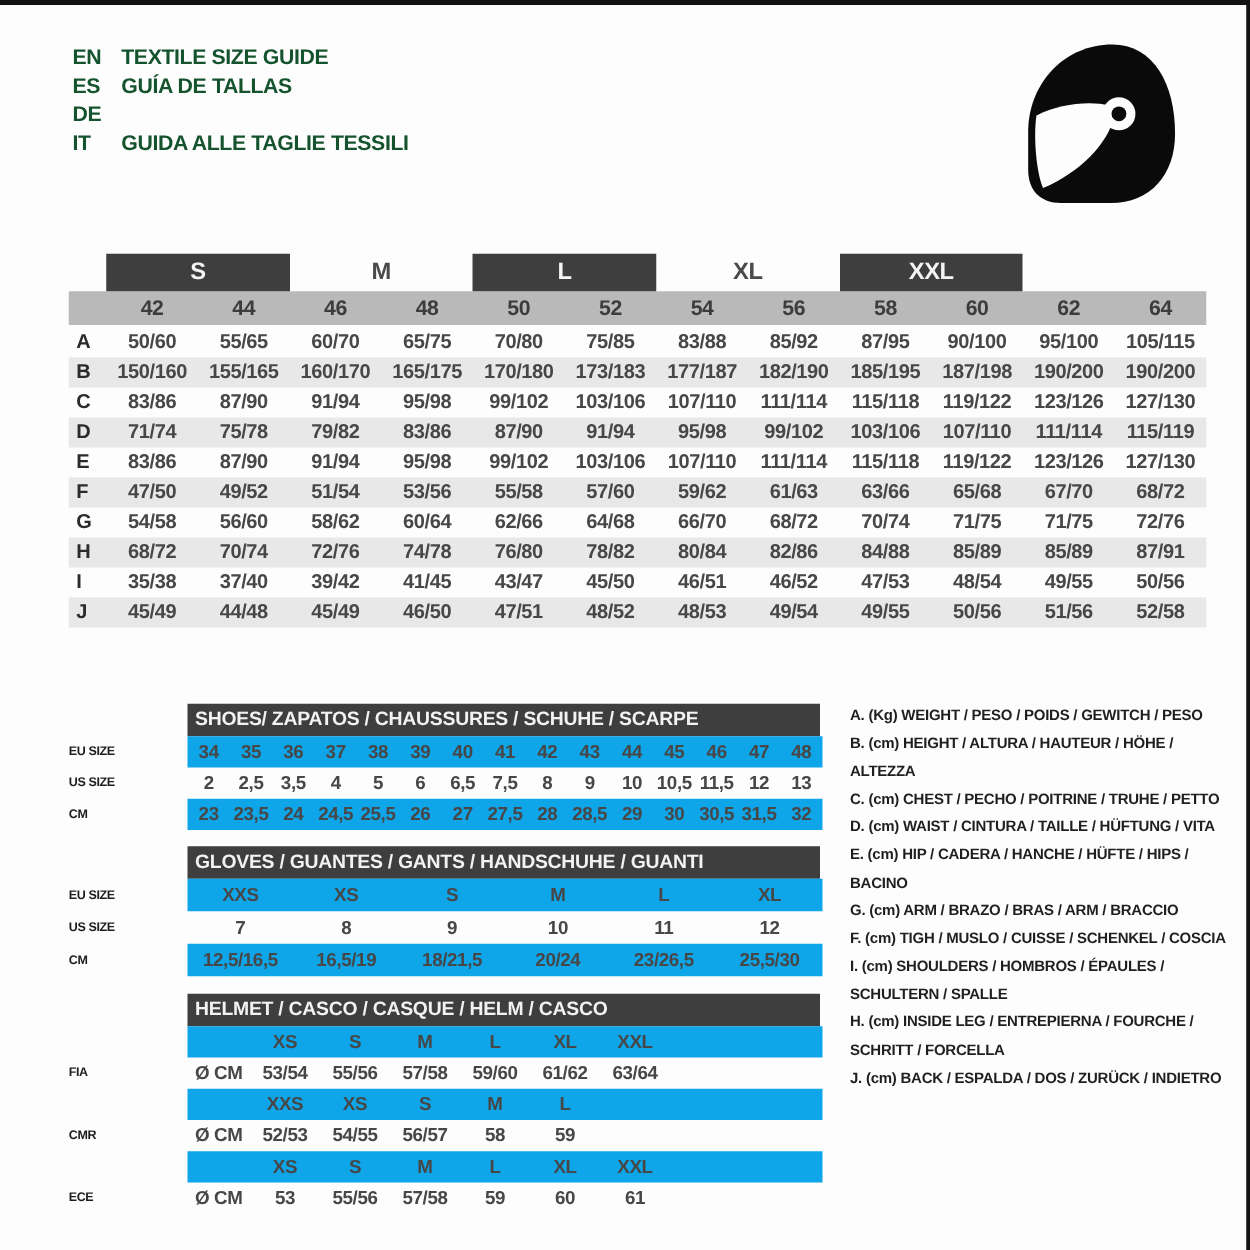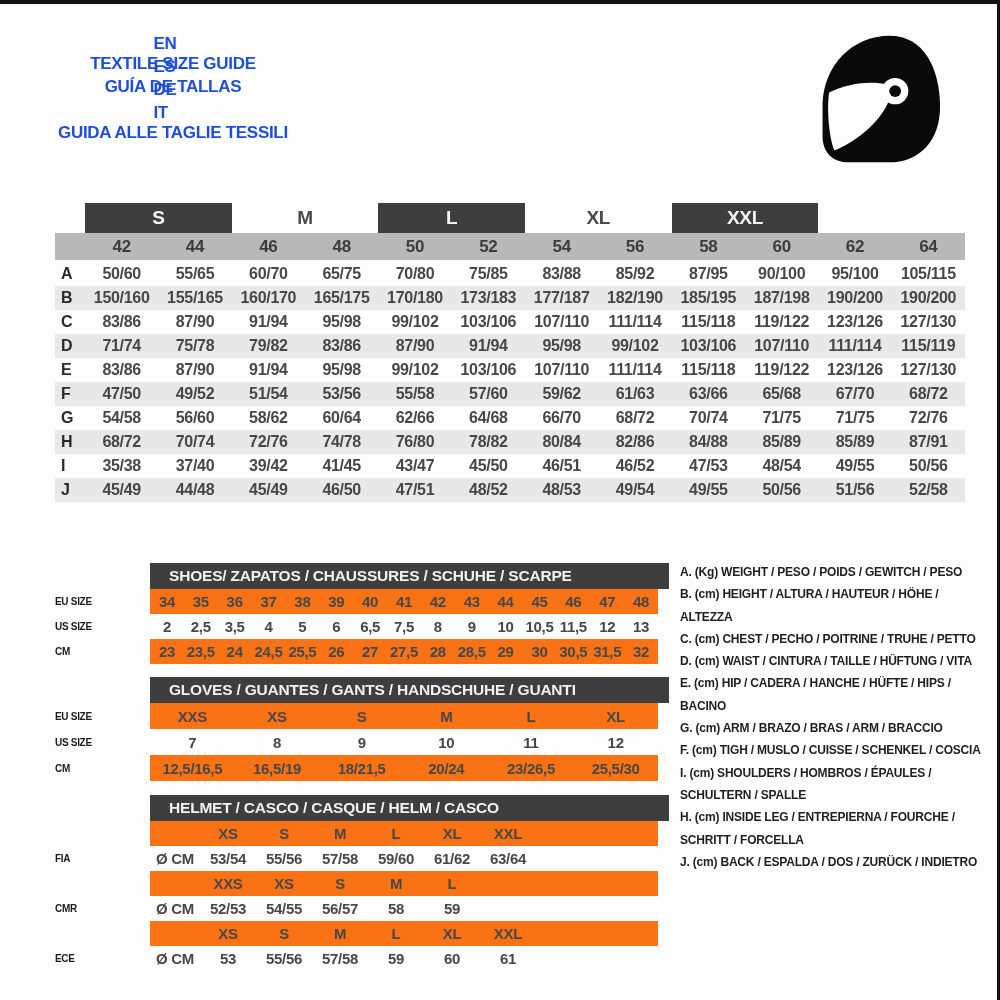--- a/index.html
+++ b/index.html
@@ -7,21 +7,21 @@
     position:relative;width:1000px;height:1000px;background:#fdfdfd;
     font-family:"Liberation Sans","DejaVu Sans",sans-serif;font-weight:bold;
     color:#3f3f3f;overflow:hidden;letter-spacing:-0.3px;
   }
   
   .border-top{position:absolute;top:0;left:0;width:1000px;height:4px;background:#121212;}
   .border-right{position:absolute;top:0;right:0;width:3px;height:1000px;background:#121212;}
 
   
   .lang-block{position:absolute;left:58px;top:34px;}
-  .lang-row{display:flex;height:23px;align-items:center;color:#1d4ed8;font-size:17px;flex-direction:column;}
+  .lang-row{display:flex;height:23px;align-items:center;color:#14532d;font-size:17px;}
   .lang-code{width:39px;}
   .lang-title{white-space:nowrap;}
 
   
   .helmet{position:absolute;left:812px;top:30px;width:132px;height:138px;}
 
   
   .tt{position:absolute;left:55px;top:203px;width:910px;}
   .tt-row{display:grid;grid-template-columns:30px repeat(12,1fr);align-items:center;}
   .tt-bars{height:30px;}
@@ -32,27 +32,27 @@
   .tt-nums .cell{font-size:17px;color:#3c3c3c;}
   .tt-body{margin-top:2px;}
   .trow{display:grid;grid-template-columns:30px repeat(12,1fr);align-items:center;height:24px;}
   .trow.striped{background:#e8e8e8;}
   .cell{text-align:center;font-size:16px;color:#474747;white-space:nowrap;}
   .cell.lbl{text-align:left;padding-left:6px;color:#2b2b2b;}
 
   
   .subtable{position:absolute;left:55px;width:603px;}
   .st-title{margin-left:95px;width:500px;height:26px;background:#3e3e3e;color:#f2f2f2;
-            font-size:15.5px;display:flex;align-items:center;padding-left:19px;
+            font-size:15.5px;display:flex;align-items:center;padding-left:6px;
             white-space:nowrap;letter-spacing:-0.2px;}
   .srow{display:flex;align-items:stretch;}
   .shoes .srow{height:25px;} .gloves .srow{height:26px;} .helm .srow{height:25px;}
   .slabel{width:95px;display:flex;align-items:center;color:#1c1c1c;font-size:10px;white-space:nowrap;}
   .sgrid{width:508px;display:grid;align-items:center;}
-  .srow.striped .sgrid{background:#f97316;}
+  .srow.striped .sgrid{background:#0ea5e9;}
   .shoes .sgrid{grid-template-columns:repeat(15,1fr);}
   .gloves .sgrid{grid-template-columns:repeat(6,1fr);}
   .helm .sgrid{grid-template-columns:50px repeat(6,56px) 1fr;}
   .scell{text-align:center;font-size:15px;color:#474747;white-space:nowrap;}
 
   
   .legend{position:absolute;left:680px;top:561px;width:302px;}
   .legend-item{font-size:12px;line-height:22.3px;color:#1f1f1f;white-space:pre-line;
                letter-spacing:-0.2px;}
 </style>

